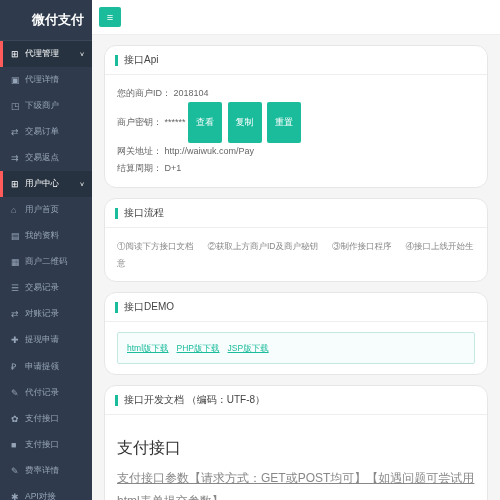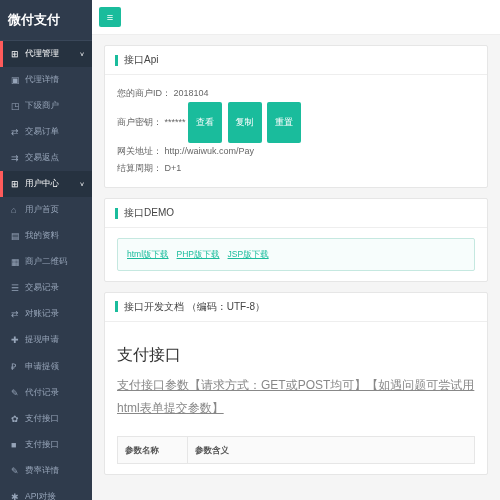--- a/index.html
+++ b/index.html
@@ -1,29 +1,29 @@
 <!DOCTYPE html>
 <html><head>
 <meta charset="utf-8">
 <style>
 * { margin: 0; padding: 0; box-sizing: border-box; }
 body { font-family: "Microsoft YaHei", sans-serif; font-size: 10px; background: #f5f5f5; }
 .app { display: flex; height: 500px; width: 500px; overflow: hidden; }
 .sidebar { width: 92px; background: #2f3b4c; color: #96a4b8; display: flex; flex-direction: column; overflow-y: auto; }
-.logo { background: #2f3b4c; color: #fff; font-size: 13px; font-weight: bold; padding: 11px 8px; text-align: left; border-bottom: 1px solid #3a4759; }
+.logo { background: #2f3b4c; color: #fff; font-size: 13px; font-weight: bold; padding: 11px 8px; text-align: right; border-bottom: 1px solid #3a4759; }
 .menu-item { padding: 7px 8px; font-size: 8.5px; display: flex; align-items: center; gap: 5px; cursor: pointer; border-left: 3px solid transparent; }
 .menu-item.section { color: #fff; }
 .menu-item.active { background: #263240; border-left: 3px solid #ff5b5b; color: #fff; }
 .menu-item .chev { margin-left: auto; font-size: 7px; }
 .menu-item .icon { width: 9px; display: inline-block; font-size: 9px; }
 .main { flex: 1; display: flex; flex-direction: column; overflow: hidden; }
 .topbar { background: #fff; padding: 7px; border-bottom: 1px solid #eee; }
 .burger { background: #1abc9c; color: #fff; width: 22px; height: 20px; display: inline-flex; align-items: center; justify-content: center; border-radius: 2px; font-size: 11px; }
 .content { flex: 1; overflow-y: auto; padding: 10px 12px; }
-.panel { background: #fff; margin-bottom: 10px; border: 1px solid #e6e6e6; border-radius: 2px; }
+.panel { background: #fff; margin-bottom: 10px; border: 1px solid #e6e6e6; border-radius: 12px; }
 .panel-header { padding: 7px 10px; border-bottom: 1px solid #eee; font-size: 10px; color: #444; }
 .panel-header::before { content: ""; display: inline-block; width: 3px; height: 11px; background: #1abc9c; vertical-align: middle; margin-right: 6px; }
 .panel-body { padding: 10px 12px; font-size: 9px; color: #666; line-height: 1.9; }
 .btn { display: inline-block; padding: 12px 8px; background: #1abc9c; color: #fff; border-radius: 2px; font-size: 9px; margin-right: 3px; cursor: pointer; }
 .steps { color: #888; font-size: 8.5px; }
 .steps span { margin-right: 14px; }
 .demo-links { border: 1px solid #c5e8e0; background: #f7fdfc; padding: 7px 9px; color: #1abc9c; font-size: 8.5px; border-radius: 2px; }
 .demo-links span { margin-right: 8px; text-decoration: underline; }
 h2.payh { font-size: 16px; color: #333; margin: 8px 0 4px; font-weight: normal; }
 .paysub { font-size: 12px; color: #888; margin-bottom: 16px; text-decoration: underline; }
@@ -141,20 +141,24 @@
             <span>网关地址：</span>
             <span>http://waiwuk.com/Pay</span>
           </div>
           <div>
             <span>结算周期：</span>
             <span>D+1</span>
           </div>
         </div>
       </div>
 
+      <div class="panel">
+        <div class="panel-header">接口流程</div>
+        <div class="panel-body steps" id="steps"><span>①阅读下方接口文档</span><span>②获取上方商户ID及商户秘钥</span><span>③制作接口程序</span><span>④接口上线开始生意</span></div>
+      </div>
 
       <div class="panel">
         <div class="panel-header">接口DEMO</div>
         <div class="panel-body">
           <div class="demo-links" id="demolinks"><span>html版下载</span><span>PHP版下载</span><span>JSP版下载</span></div>
         </div>
       </div>
 
       <div class="panel">
         <div class="panel-header">接口开发文档 （编码：UTF-8）</div>

